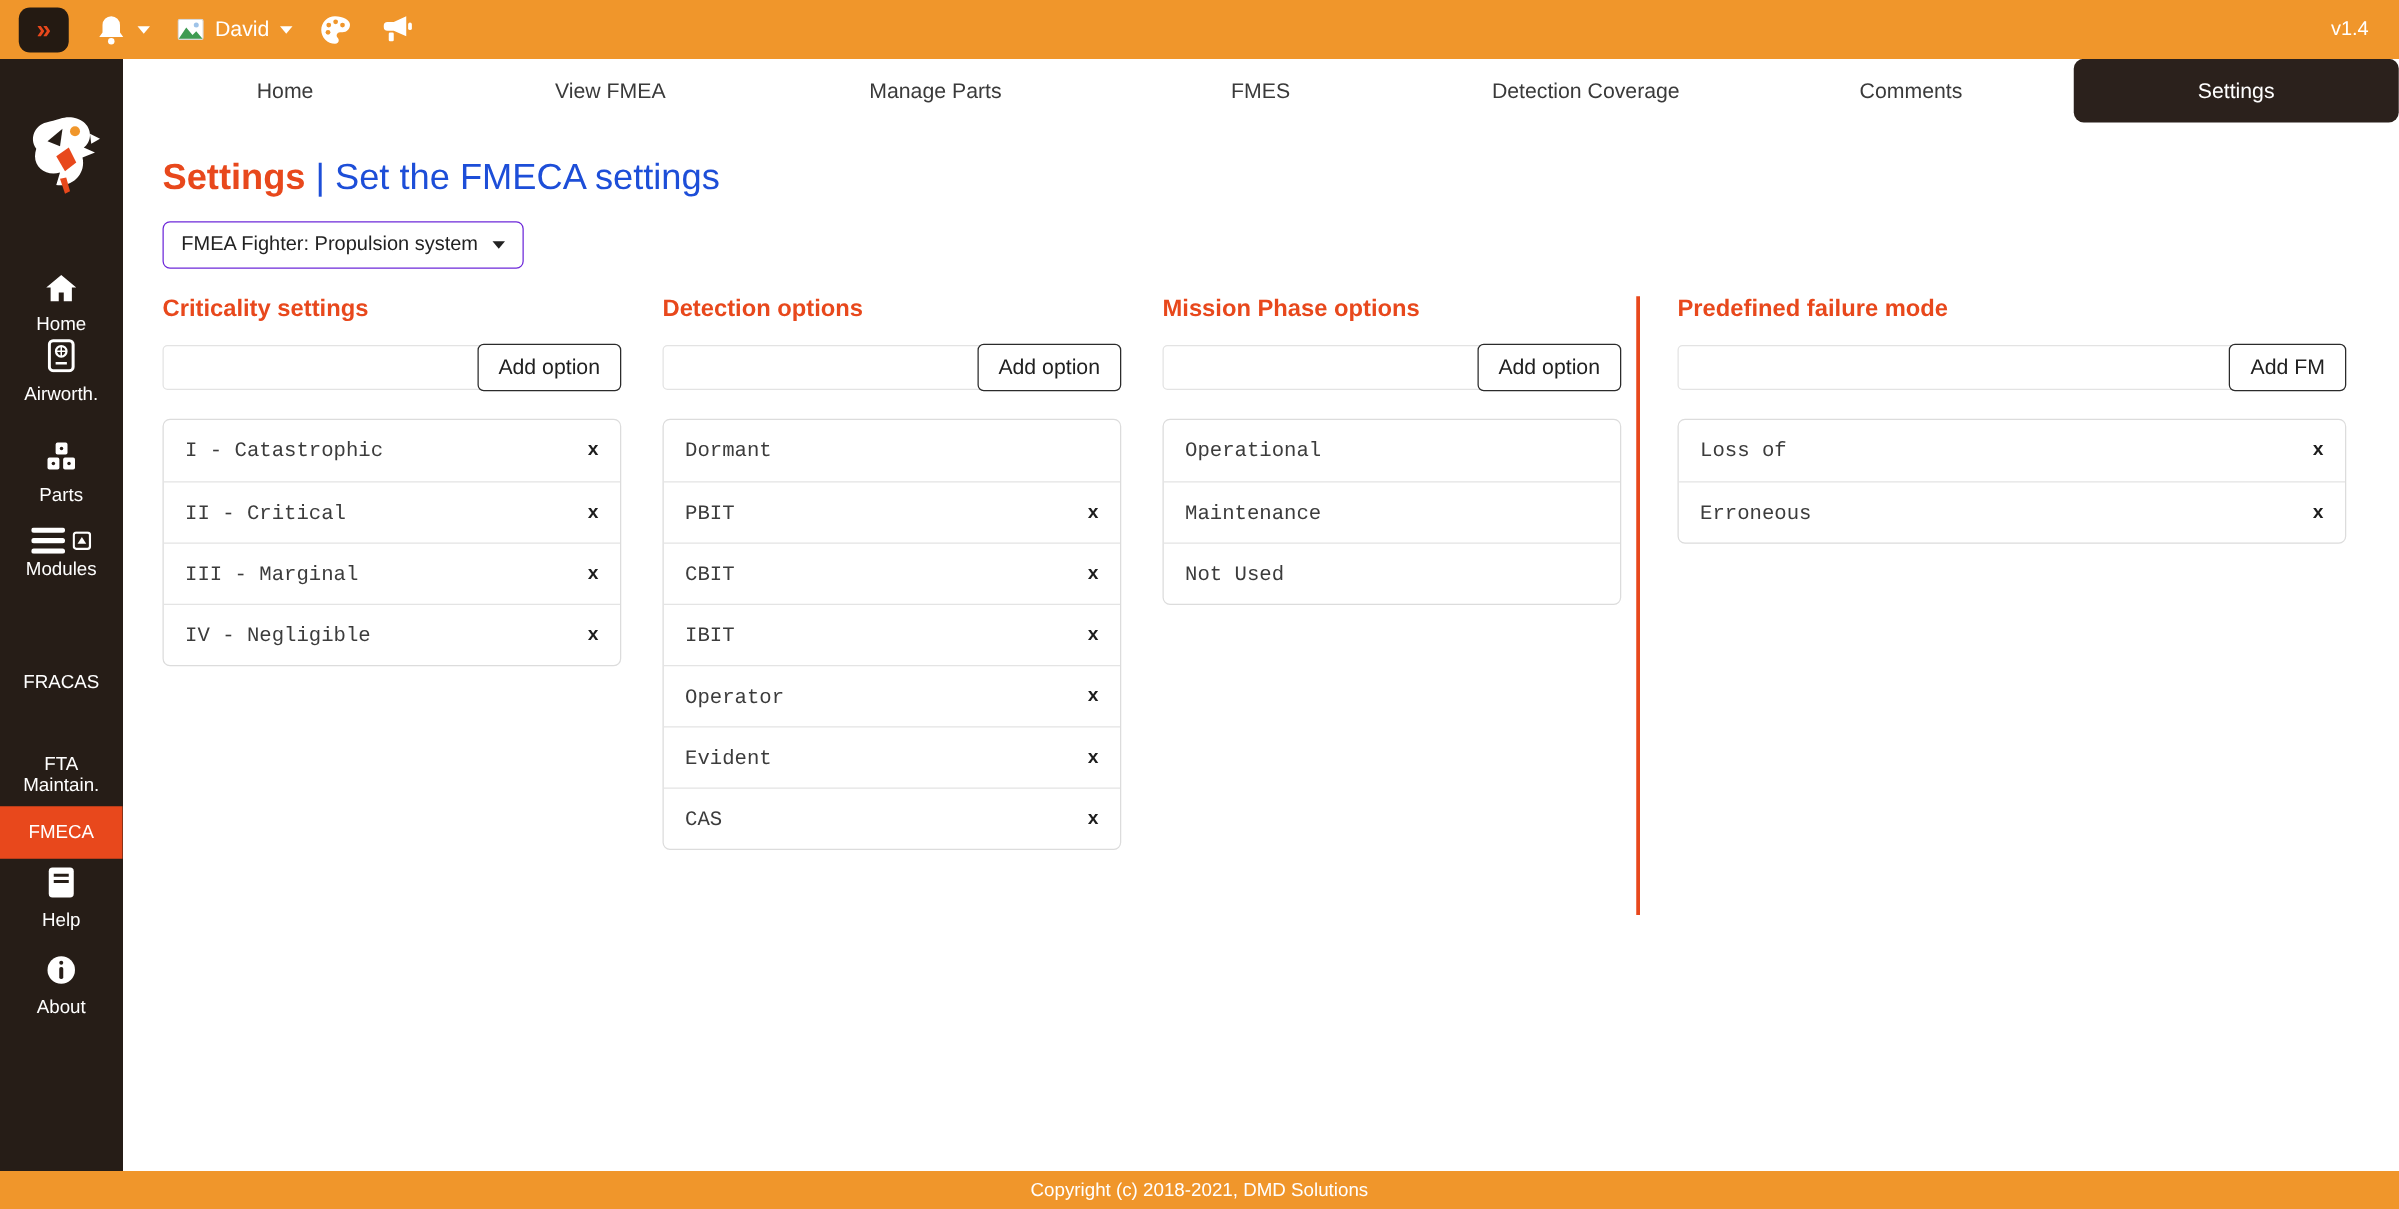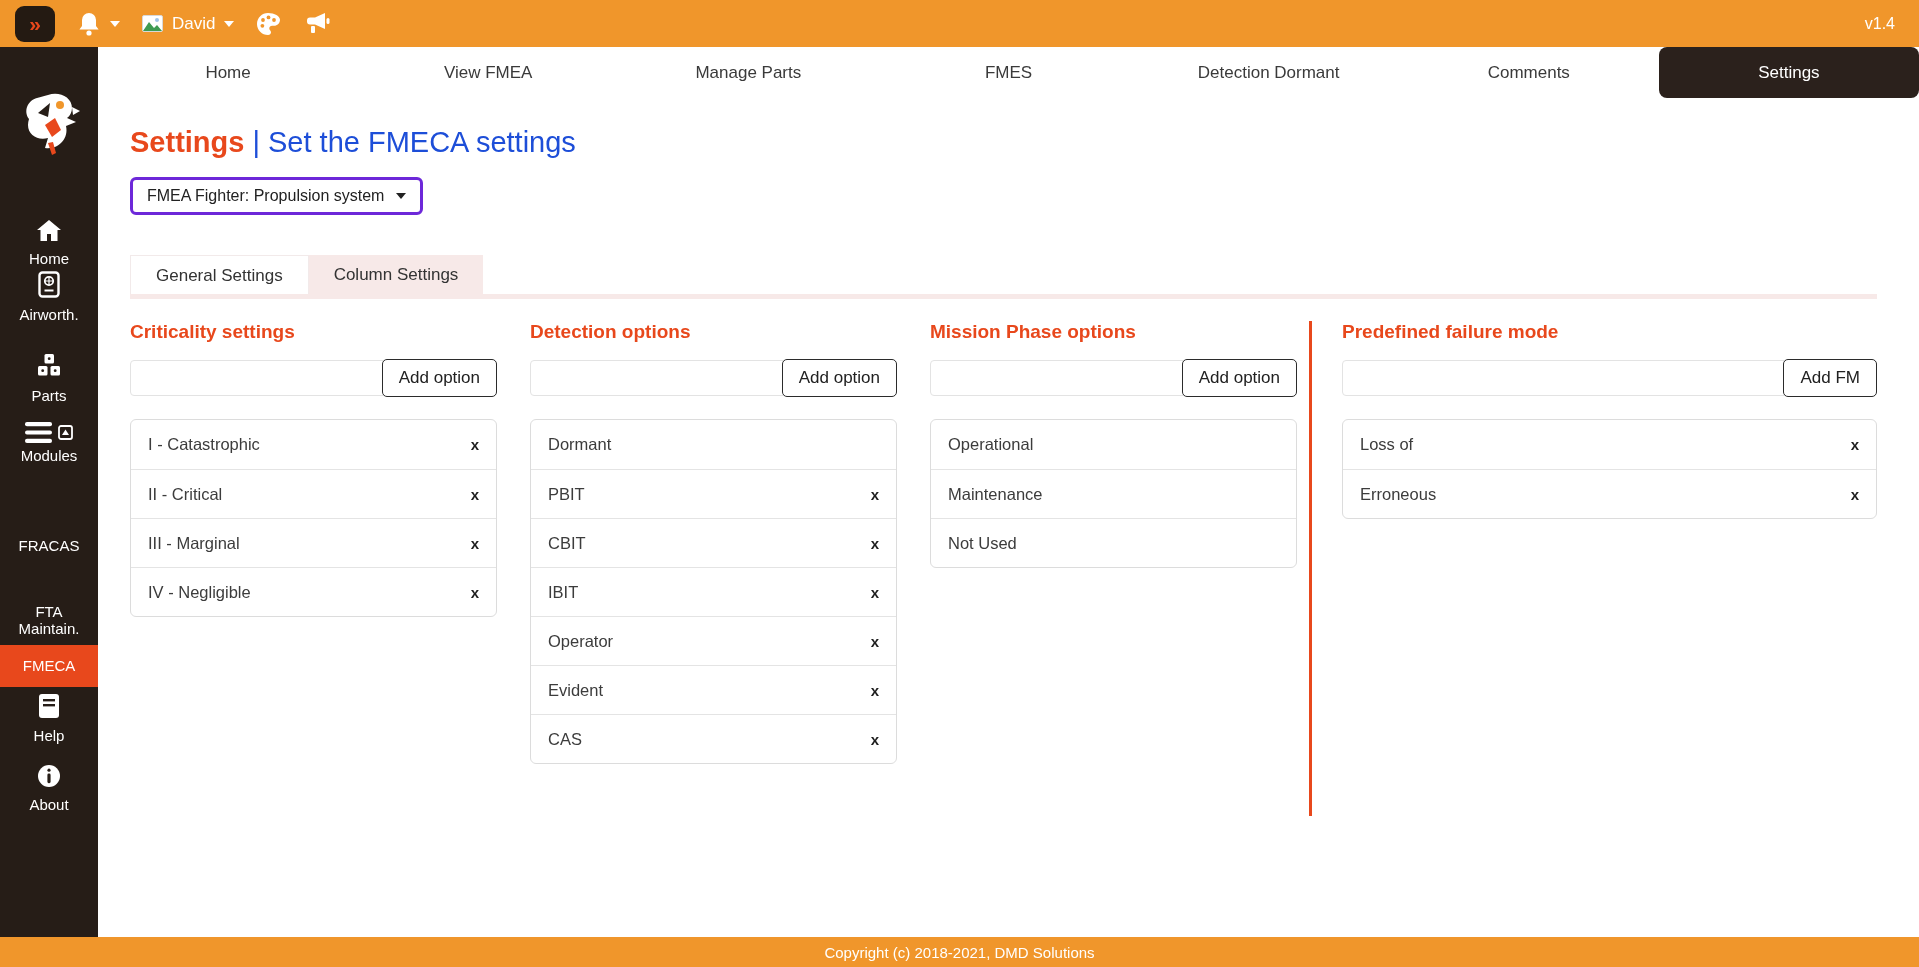--- a/index.html
+++ b/index.html
@@ -58,21 +58,21 @@
     background:#2B211C; color:#ffffff; border-radius:8px;
   }
 
   .page { padding:0 42px 0 32px; }
   .page-title { margin:26px 0 0; font-size:29px; line-height:36px; font-weight:normal; }
   .page-title .t-main { color:#E8481C; font-weight:bold; }
   .page-title .t-sub { color:#1d4ed8; margin-left:8px; }
 
   .fmea-select {
     margin-top:17px; display:inline-flex; align-items:center; gap:12px;
-    border:3px solid #6d28d9; border-radius:6px; padding:0 14px; height:38px;
+    border:1px solid #6d28d9; border-radius:6px; padding:0 14px; height:38px;
     font-size:16px; color:#222; background:#fff; cursor:pointer;
   }
   .fmea-select .caret {
     width:0; height:0; border-left:5px solid transparent; border-right:5px solid transparent;
     border-top:6px solid #222;
   }
 
   .tabs { margin-top:40px; display:flex; border-bottom:5px solid #F7E9E8; }
   .tab { padding:0 25px; height:39px; line-height:39px; font-size:17px; color:#333; cursor:pointer; }
   .tab.inactive { background:#ffffff; border:1px solid #f2eaea; border-bottom:none; }
@@ -87,21 +87,21 @@
   .add-input {
     width:100%; height:36px; margin-top:1px; border:1px solid #e3e3e3; border-radius:4px;
     padding:0 10px; font-size:16px; font-family:"Liberation Sans", sans-serif;
   }
   .add-btn {
     position:absolute; right:0; top:0; height:38px; padding:0 16px;
     background:#fff; border:1px solid #2b2b2b; border-radius:5px;
     font-size:17px; color:#212121; cursor:pointer; font-family:"Liberation Sans", sans-serif;
   }
   .opt-list { margin:22px 0 0; padding:0; list-style:none; border:1px solid #dcdcdc; border-radius:6px; background:#fff; }
-  .opt-row { height:49px; display:flex; align-items:center; padding:0 17px; border-top:1px solid #e4e4e4; }
+  .opt-row { height:49px; display:flex; align-items:center; padding:0 17px; border-top:1px solid #e4e4e4;font-family:Liberation Mono, monospace; }
   .opt-row:first-child { border-top:none; }
   .opt-label { font-size:16.5px; color:#3c3c3c; }
   .opt-remove { margin-left:auto; font-size:15px; font-weight:bold; color:#1d1d1d; cursor:pointer; }
   .col-divider { width:3px; height:495px; background:#E8481C; margin:0 30px 0 0; }
 
   
   .footer {
     position:fixed; left:0; bottom:0; width:1919px; height:30px;
     background:#F0962B; color:#fff; display:flex; align-items:center; justify-content:center;
     font-size:15px; z-index:25;
@@ -258,39 +258,35 @@
     <span class="lbl">About</span>
   </div>
 </div>
 
 <div class="main">
   <div class="mainnav">
     <div class="nav-item">Home</div>
     <div class="nav-item">View FMEA</div>
     <div class="nav-item">Manage Parts</div>
     <div class="nav-item">FMES</div>
-    <div class="nav-item">Detection Dormant</div>
+    <div class="nav-item">Detection Coverage</div>
     <div class="nav-item">Comments</div>
     <div class="nav-item active">Settings</div>
   </div>
 
   <div class="page">
     <h1 class="page-title">
       <span class="t-main">Settings</span><span class="t-sub">| Set the FMECA settings</span>
     </h1>
 
     <div class="fmea-select">
       <span>FMEA Fighter: Propulsion system</span>
       <span class="caret"></span>
     </div>
 
-    <div class="tabs">
-      <div class="tab inactive">General Settings</div>
-      <div class="tab active">Column Settings</div>
-    </div>
 
     <div class="columns">
         <section class="col">
     <h3 class="col-title">Criticality settings</h3>
     <div class="add-row">
       <input class="add-input" style="">
       <button class="add-btn">Add option</button>
     </div>
     <ul class="opt-list">
             <li class="opt-row">

